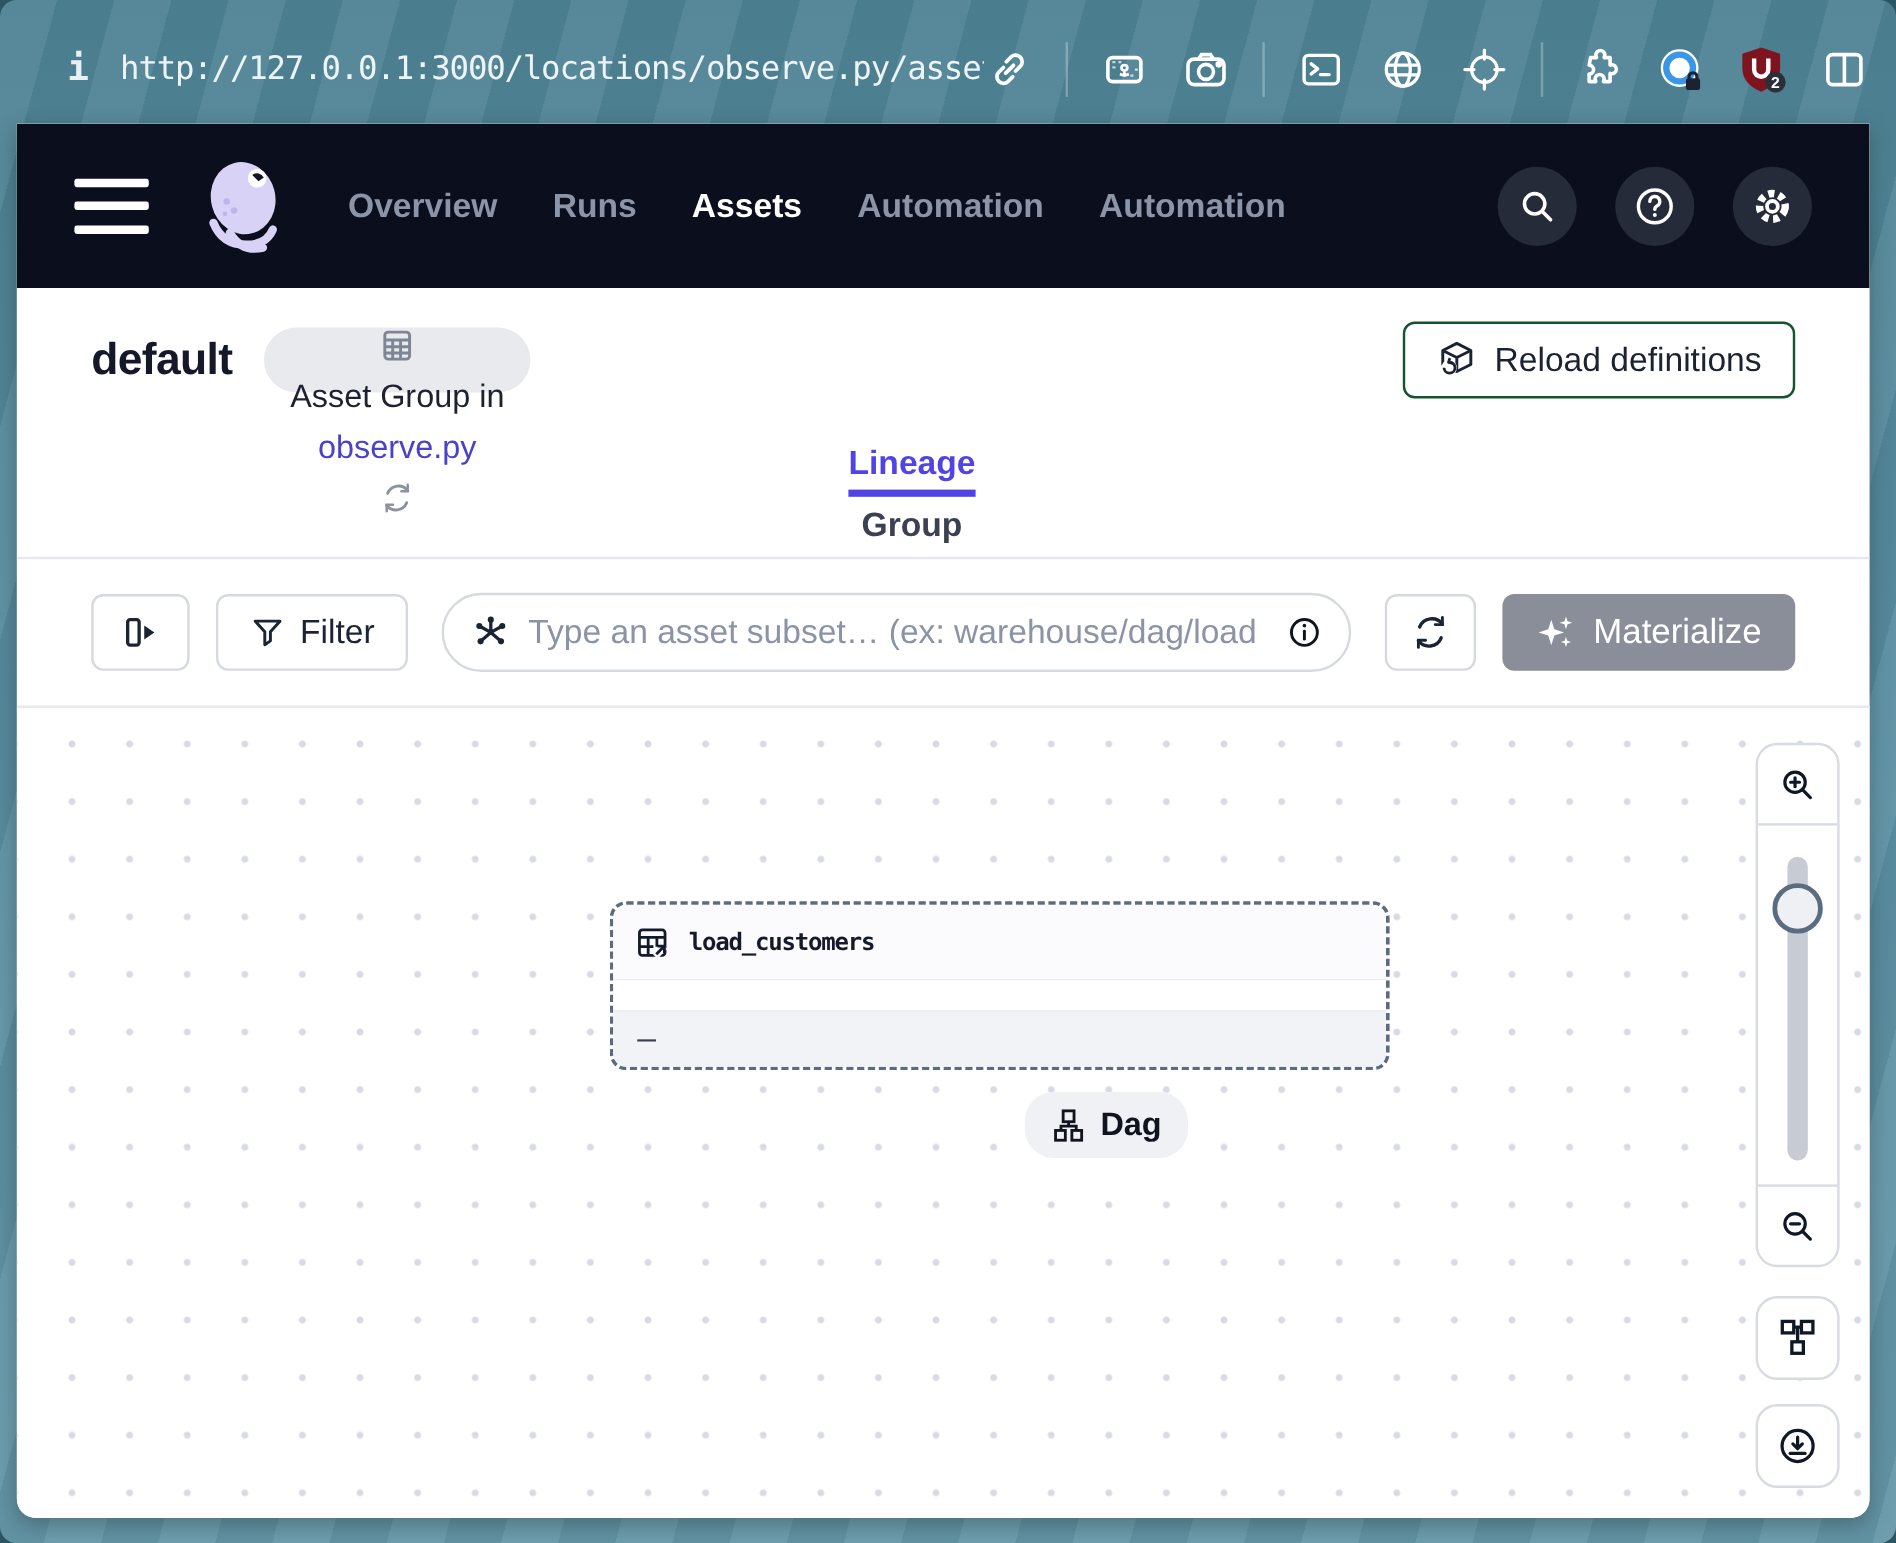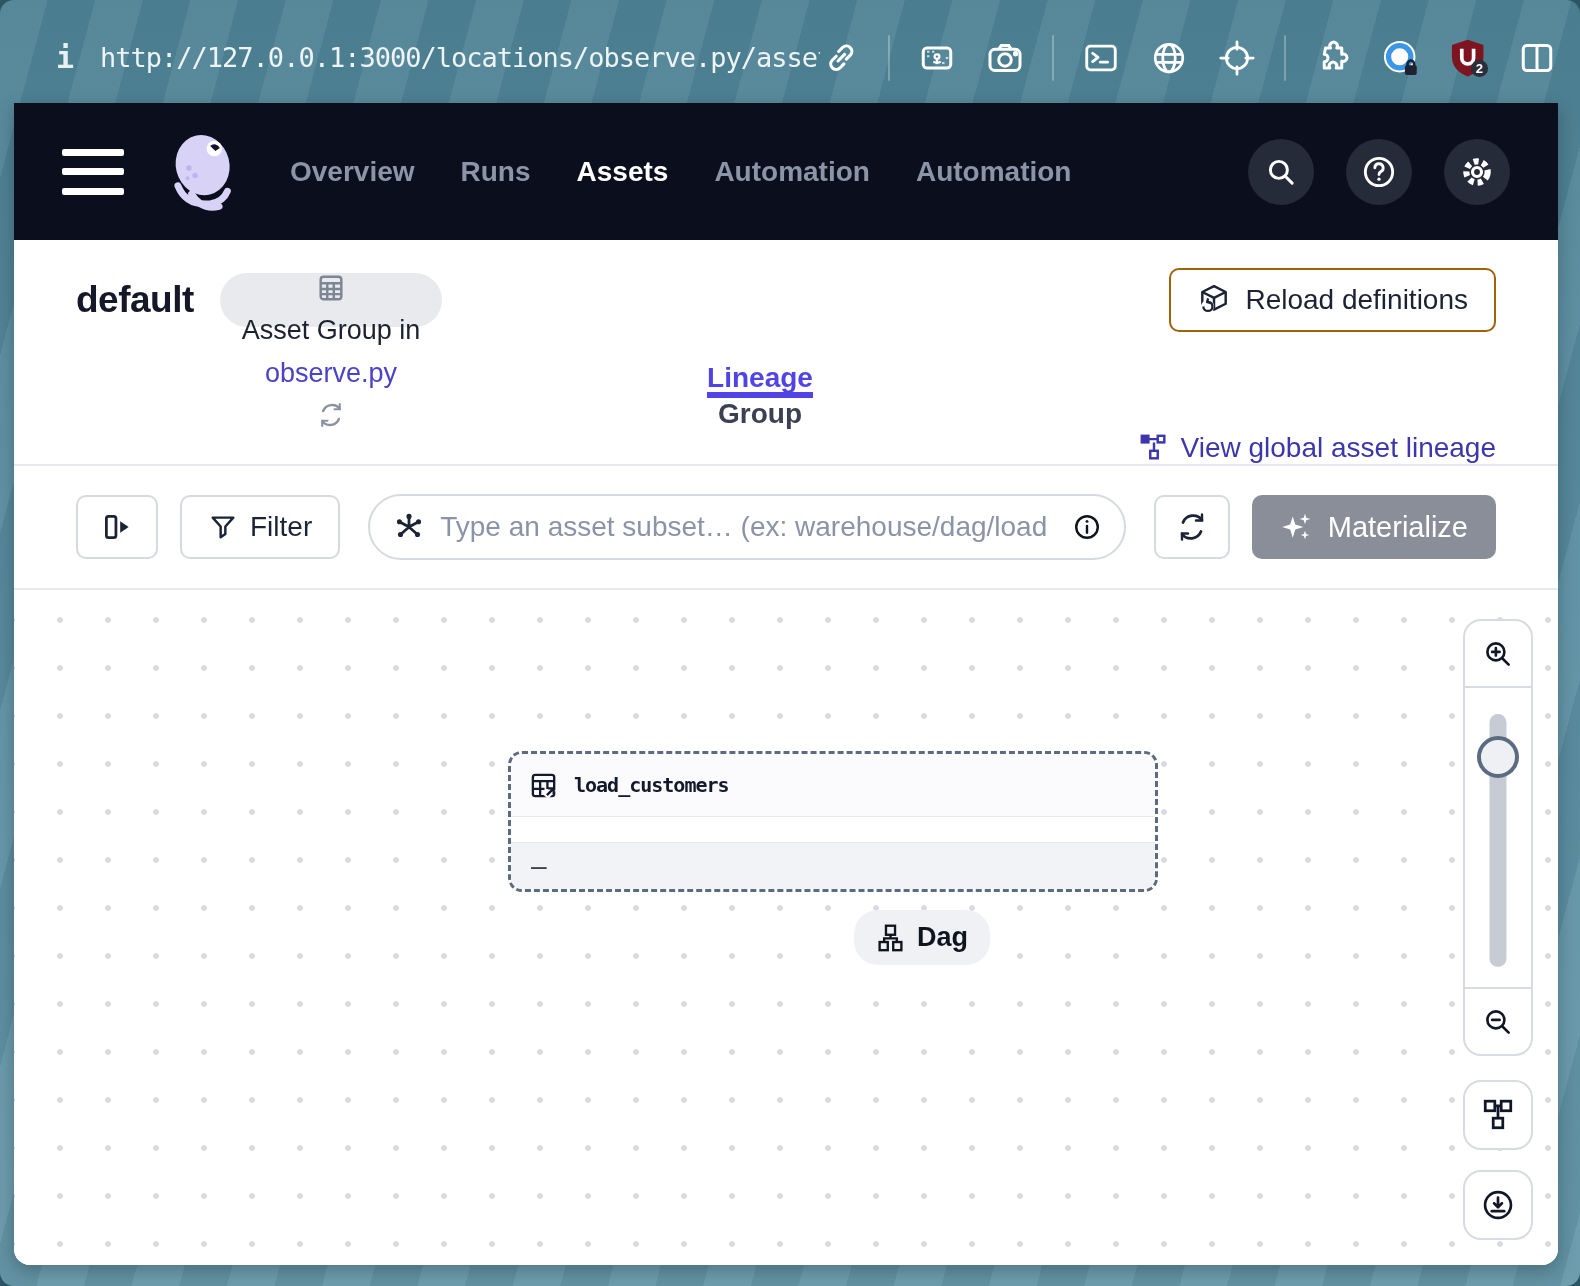--- a/index.html
+++ b/index.html
@@ -40,21 +40,21 @@
   .nav-circle { width:66px; height:66px; border-radius:50%; background:#262b3a; color:#fff;
     display:flex; align-items:center; justify-content:center; cursor:pointer; }
 
   
   .page-header { position:absolute; left:0; right:0; top:137px; height:120px;
     display:flex; align-items:center; padding:0 62px; }
   .page-title { font-size:37px; font-weight:700; color:#141829; letter-spacing:-.5px; }
   .group-badge { margin-left:26px; height:54px; background:#e9eaee; border-radius:27px;
     display:flex; align-items:center; gap:12px; padding:0 22px; font-size:27px; color:#1c2230;flex-direction:column; }
   .group-badge .link { color:#4a43c8; cursor:pointer; }
-  .reload-btn { margin-left:auto; height:64px; background:#fff; border:2px solid #a16207; border-radius:10px;
+  .reload-btn { margin-left:auto; height:64px; background:#fff; border:2px solid #14532d; border-radius:10px;
     display:flex; align-items:center; gap:14px; padding:0 26px; font-size:28px; color:#1b2232; cursor:pointer; }
 
   
   .tabs-row { position:absolute; left:0; right:0; top:257px; height:106px;
     display:flex; align-items:center; padding:0 62px; border-bottom:2px solid #e6e8ee;flex-direction:column; }
   .tab { font-size:28px; font-weight:700; margin-right:52px; cursor:pointer; position:relative;
     height:100%; display:flex; align-items:center; color:#3b4152; }
   .tab.active { color:#5045e4; }
   .tab.active::after { content:""; position:absolute; left:0; right:0; bottom:-2px; height:6px; background:#5045e4; }
   .global-link { margin-left:auto; display:flex; align-items:center; gap:12px; color:#3d37ad;
@@ -271,29 +271,20 @@
         <path d="M6 22 a4.3 4.3 0 1 0 4.3 -4.3" stroke-width="2.2"></path>
         <path d="M10.5 14.5 l-1 3.4 3.4 .8" stroke-width="2.2" fill="none"></path>
       </svg>
       <span>Reload definitions</span>
     </span>
   </div>
 
   <div class="tabs-row">
     <span class="tab active">Lineage</span>
     <span class="tab">Group</span>
-    <span class="global-link">
-      <svg width="30" height="30" viewBox="0 0 32 32" fill="none" stroke="#3d37ad" stroke-width="2.6">
-        <rect x="3" y="3" width="7" height="7" fill="#3d37ad"></rect>
-        <rect x="20" y="3" width="7" height="7"></rect>
-        <rect x="12" y="19" width="8" height="8"></rect>
-        <path d="M10 6.5 h10 M16 10 v9"></path>
-      </svg>
-      <span>View global asset lineage</span>
-    </span>
   </div>
 
   <div class="toolbar">
     <span class="tool-btn square">
       <svg width="34" height="34" viewBox="0 0 32 32">
         <rect x="6" y="6" width="9" height="20" rx="2" fill="none" stroke="#1b2434" stroke-width="2.6"></rect>
         <polygon points="19,10.5 27,16 19,21.5" fill="#1b2434"></polygon>
       </svg>
       </span>
     <span class="tool-btn filter">

